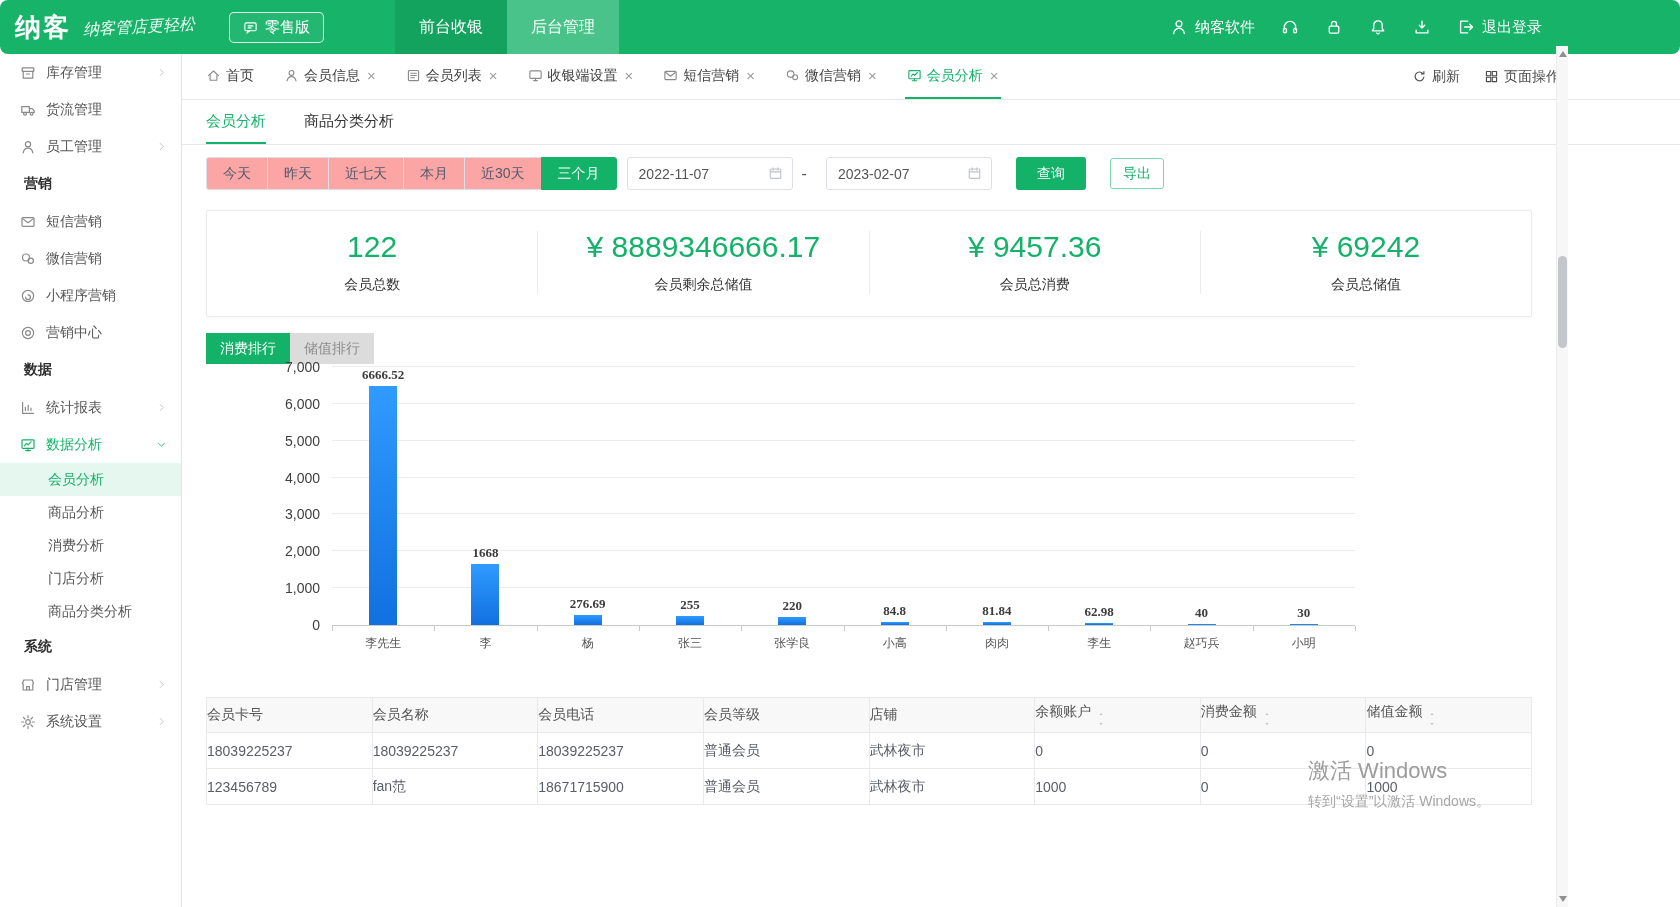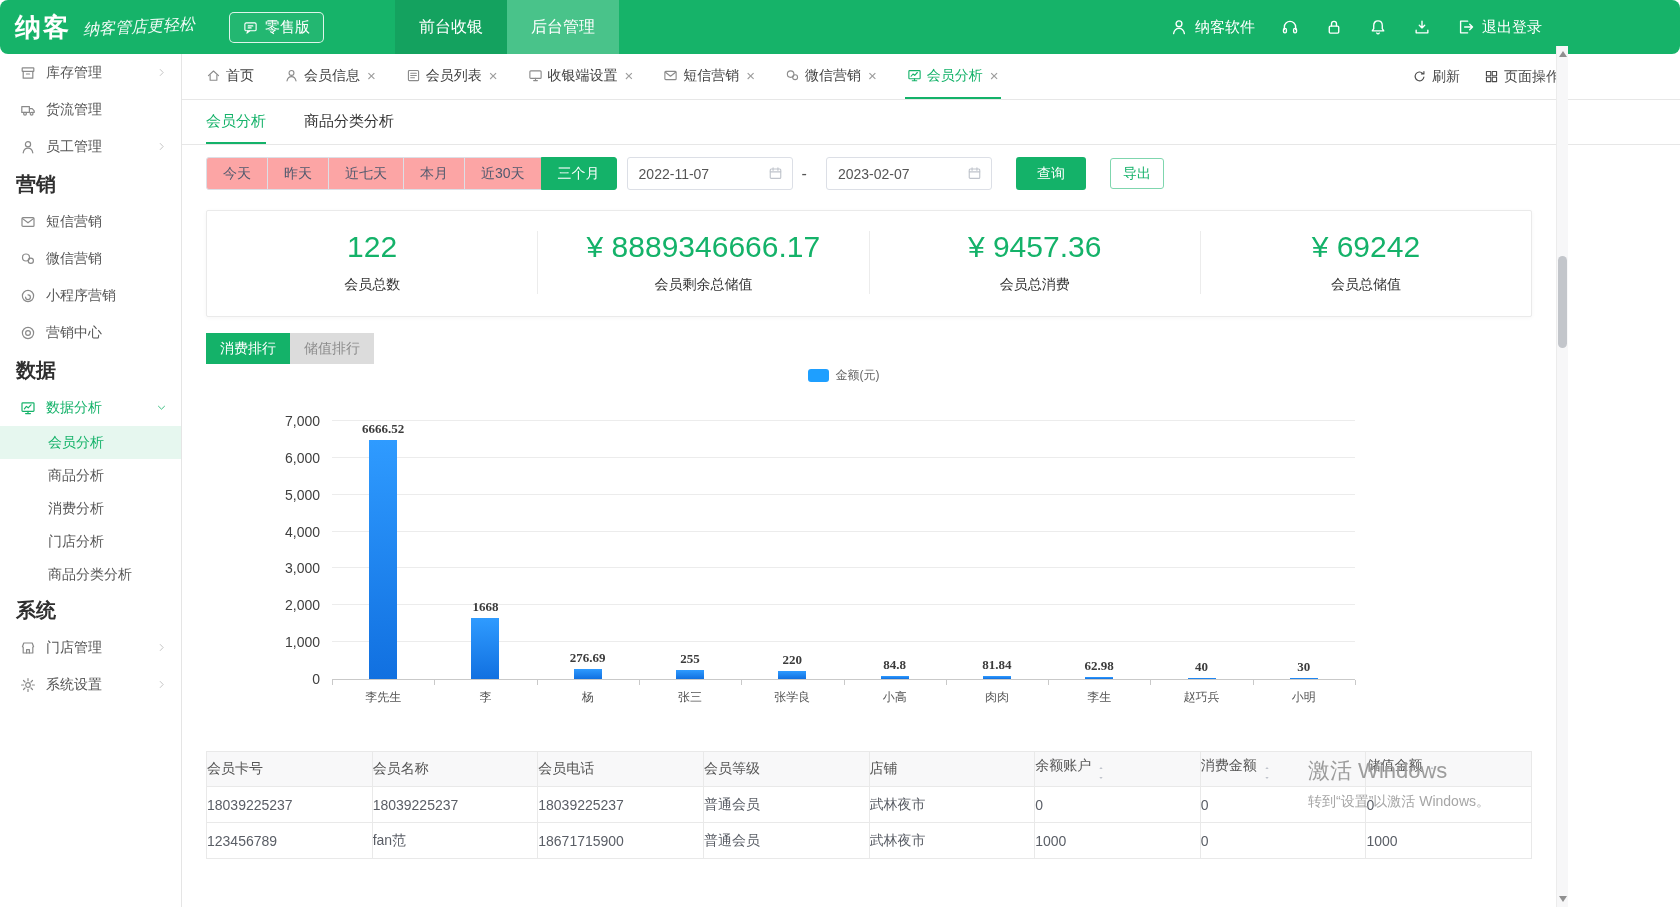--- a/index.html
+++ b/index.html
@@ -25,21 +25,21 @@
   .top-user,.logout{display:flex;align-items:center;gap:7px;cursor:pointer;white-space:nowrap;}
 
   
   .body{display:flex;height:861px;}
   .sidebar{width:182px;min-width:182px;background:#fff;border-right:1px solid #e5e5e5;overflow:hidden;}
   .side-item{height:37px;display:flex;align-items:center;padding:0 14px 0 20px;font-size:14px;color:#565656;cursor:pointer;}
   .side-item .side-ic{font-size:16px;color:#8a8a8a;margin-right:10px;}
   .side-item .chev{margin-left:auto;font-size:11px;color:#b8b8b8;}
   .side-item.green{color:#14b269;}
   .side-item.green .side-ic,.side-item.green .chev{color:#14b269;}
-  .side-section{height:38px;display:flex;align-items:center;padding-left:16px;font-size:20px;font-weight:bold;color:#2f2f2f;}
+  .side-section{height:38px;display:flex;align-items:center;padding-left:24px;font-size:14px;font-weight:bold;color:#2f2f2f;}
   .side-sub{height:33px;display:flex;align-items:center;padding-left:48px;font-size:14px;color:#565656;cursor:pointer;}
   .side-sub.active{background:#e6f7ef;color:#14b269;}
 
   .main{flex:1;display:flex;flex-direction:column;min-width:0;background:#fff;}
 
   
   .tabbar{height:46px;border-bottom:1px solid #e7e7e7;display:flex;align-items:stretch;padding:0 120px 0 22px;background:#fff;}
   .tabs{display:flex;gap:26px;}
   .tab{display:flex;align-items:center;gap:5px;font-size:14px;color:#424242;border-bottom:2px solid transparent;padding:0 2px;cursor:pointer;white-space:nowrap;}
   .tab .tab-ic{font-size:15px;color:#8b8b8b;}
@@ -256,20 +256,34 @@
         <div class="side-item">
           <span class="icon side-ic">
             <svg viewBox="0 0 16 16">
               <circle cx="8" cy="8" r="5.6"></circle>
               <circle cx="8" cy="8" r="2.4"></circle>
             </svg>
           </span>
           <span class="side-label">营销中心</span>
         </div>
         <div class="side-section">数据</div>
+        <div class="side-item">
+          <span class="icon side-ic">
+            <svg viewBox="0 0 16 16">
+              <path d="M2.6 2.4v11h10.8"></path>
+              <path d="M5.4 10.6V7.4M8.2 10.6V5M11 10.6V8.2"></path>
+            </svg>
+          </span>
+          <span class="side-label">统计报表</span>
+          <span class="icon chev">
+            <svg viewBox="0 0 16 16">
+              <path d="M6.2 3.6L10.4 8l-4.2 4.4"></path>
+            </svg>
+          </span>
+        </div>
         <div class="side-item green">
           <span class="icon side-ic">
             <svg viewBox="0 0 16 16">
               <rect x="2" y="2.8" width="12" height="8.6" rx="0.8"></rect>
               <path d="M4.4 8.8l2-2.4 1.8 1.4 2.8-3"></path>
               <path d="M5.6 13.6h4.8M8 11.4v2.2"></path>
             </svg>
           </span>
           <span class="side-label">数据分析</span>
           <span class="icon chev">
@@ -470,24 +484,20 @@
             </div>
           </div>
 
         <div class="rank-tabs" id="rank-tabs">
             <div class="rank-tab active">消费排行</div>
             <div class="rank-tab inactive">储值排行</div>
           </div>
 
         <div class="chart">
           <div class="chart-margins">
-            <div class="legend">
-              <span class="legend-swatch" style="background: rgb(30, 159, 255);"></span>
-              <span>金额(元)</span>
-            </div>
             <div class="plot" id="plot">
                 <div class="ylabel" style="bottom: 0%;">0</div>
                 <div class="gridline" style="bottom: 14.2857%;"></div>
                 <div class="ylabel" style="bottom: 14.2857%;">1,000</div>
                 <div class="gridline" style="bottom: 28.5714%;"></div>
                 <div class="ylabel" style="bottom: 28.5714%;">2,000</div>
                 <div class="gridline" style="bottom: 42.8571%;"></div>
                 <div class="ylabel" style="bottom: 42.8571%;">3,000</div>
                 <div class="gridline" style="bottom: 57.1429%;"></div>
                 <div class="ylabel" style="bottom: 57.1429%;">4,000</div>

